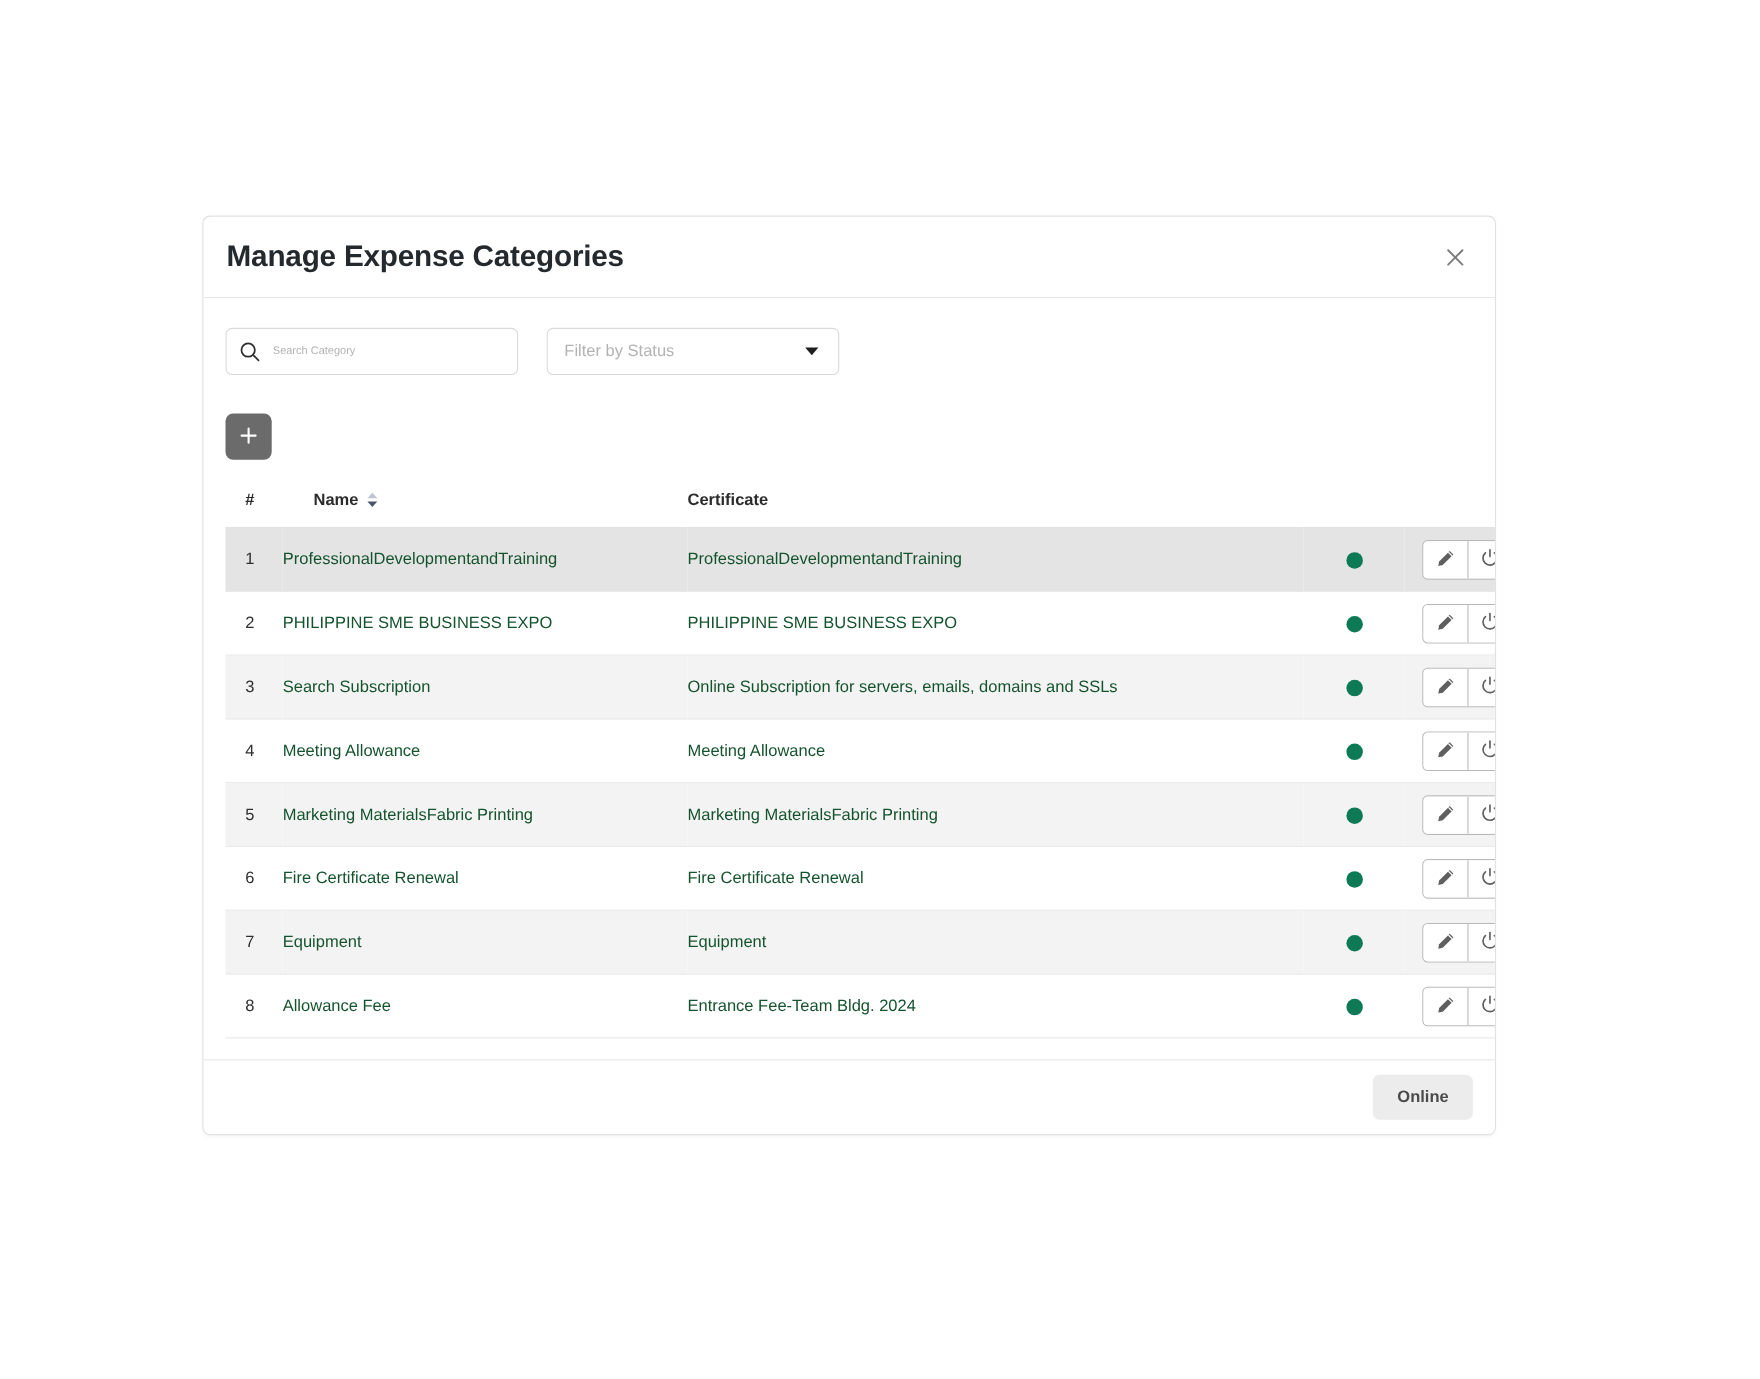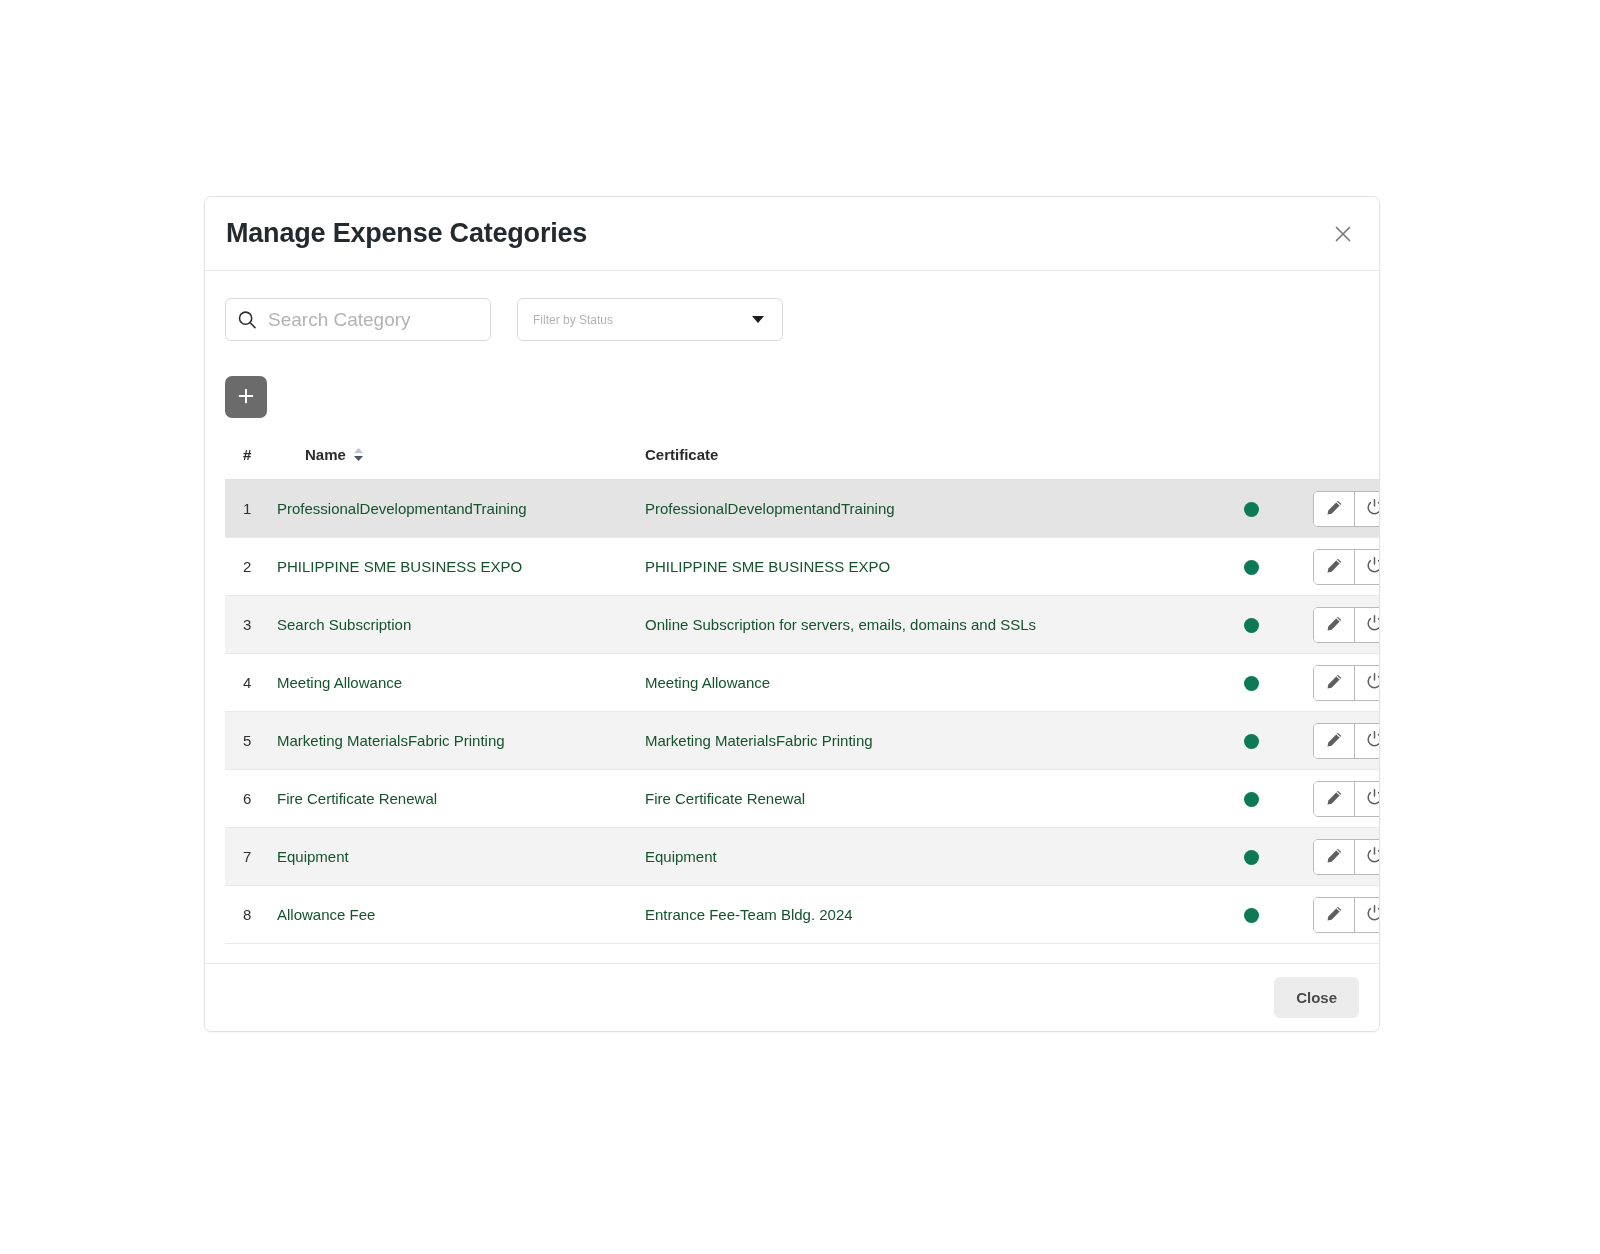--- a/index.html
+++ b/index.html
@@ -17,21 +17,21 @@
     position: relative;
     width: 1600px;
     height: 1254px;
     background: #ffffff;
     overflow: hidden;
   }
 
   
   .modal {
     position: absolute;
-    left: 204px;
+    left: 184px;
     top: 196px;
     width: 1176px;
     height: 836px;
     background: #ffffff;
     border: 1px solid #e2e2e2;
     border-radius: 7px;
     box-shadow: 0 1px 3px rgba(0,0,0,0.04);
     display: flex;
     flex-direction: column;
     overflow: hidden;
@@ -103,38 +103,38 @@
     justify-content: center;
   }
   .search-input {
     border: 0;
     outline: none;
     background: transparent;
     width: 100%;
     height: 100%;
     padding: 0 10px 0 42px;
     font-family: "Liberation Sans", sans-serif;
-    font-size: 19px;
+    font-size: 10px;
     color: #4d7c0f;
   }
   .search-input::placeholder { color: #b3b3b3; }
 
   .select-wrap {
     position: relative;
     width: 266px;
     height: 43px;
     border: 1px solid #dadada;
     border-radius: 6px;
     background: #fff;
     display: flex;
     align-items: center;
   }
   .select-value {
     padding-left: 15px;
-    font-size: 12px;
+    font-size: 15px;
     color: #b3b3b3;
     flex: 1 1 auto;
   }
   .caret {
     width: 0; height: 0;
     border-left: 6px solid transparent;
     border-right: 6px solid transparent;
     border-top: 7px solid #1e1e1e;
     margin-right: 18px;
   }
@@ -496,17 +496,17 @@
                       </svg></span>
                   </button>
                 </div></td>
             </tr>
           </tbody>
       </table>
 
     </div>
 
     <div class="modal-footer">
-      <button class="close-btn">Close</button>
+      <button class="close-btn">Online</button>
     </div>
 
   </div>
 </div>
 
 </body></html>

